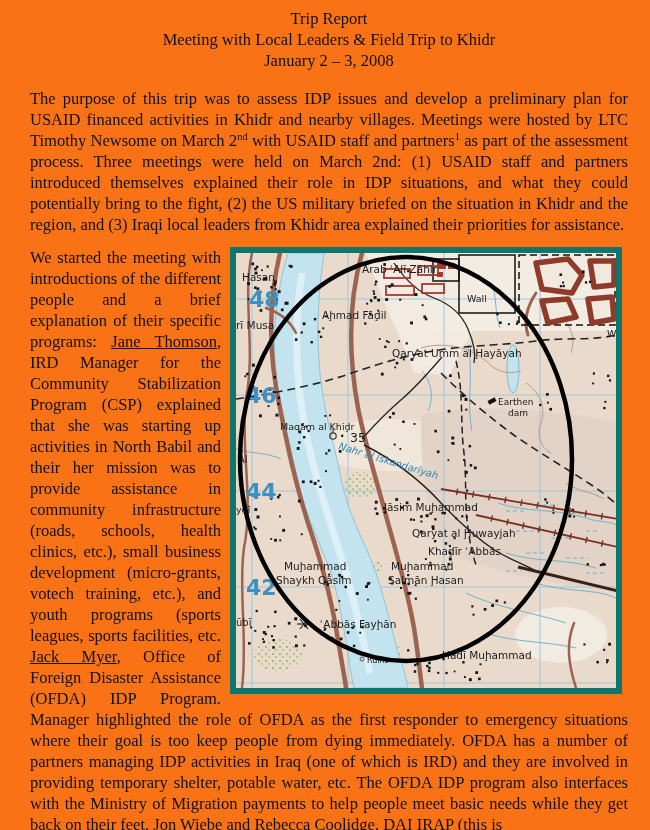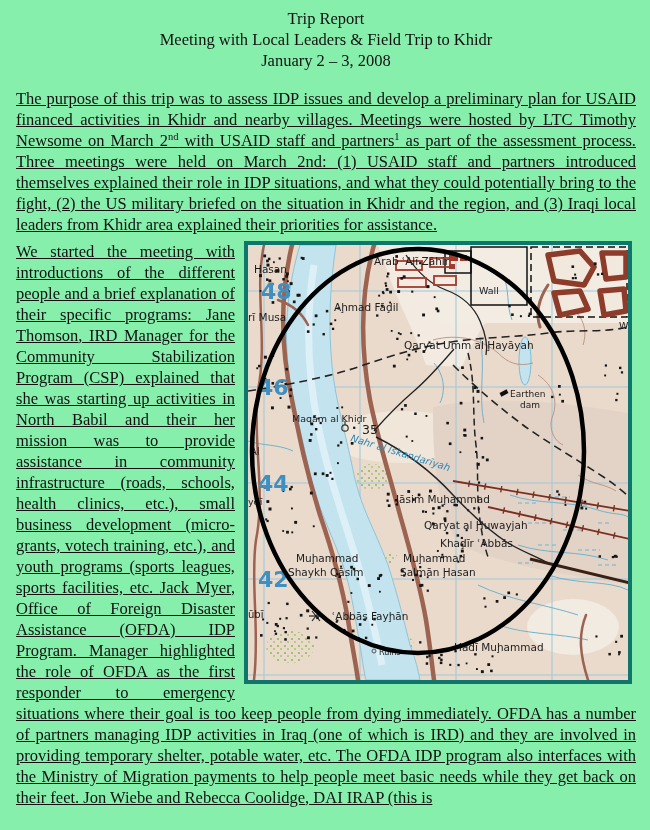--- a/index.html
+++ b/index.html
@@ -1,40 +1,40 @@
 <!DOCTYPE html>
 <html><head>
 <meta charset="utf-8">
 <style>
   html,body{margin:0;padding:0;background:#fff;}
   .page{
     position:relative;
     width:650px;height:830px;
     box-sizing:border-box;
-    padding:8px 10px 0 12px;
+    padding:8px 10px 0 18px;
     overflow:hidden;
-    background:#86efac;
+    background:#f97316;
     font-family:"Liberation Serif", serif;
     color:#111;
   }
   .title-block{ text-align:center; font-size:16.5px; line-height:21px; }
   .title-line{ display:block; }
   p.body-para{
-    margin:4px; text-align:justify;
-    font-size:16.5px; line-height:21px;text-decoration:underline;
+    margin:12px; text-align:justify;
+    font-size:16.5px; line-height:21px;
   }
   p.para1{ margin-top:17px; }
   .para2-wrap{ margin-top:6px; }
   sup.fn{ font-size:10.5px; line-height:0; vertical-align:super; }
   .uname{ text-decoration:underline; }
   .map-figure{
     float:right;
     width:380px;height:435px;
-    border:4px solid #0f766e;
-    margin:0 8px 6px 9px;
+    border:6px solid #0f766e;
+    margin:0 18px 6px 9px;
     background:#eadacc;
   }
   .map-figure svg{ display:block; }
   .maplbl{ font-family:"DejaVu Sans", sans-serif; fill:#1c1c1c; }
   .gridnum{ font-family:"DejaVu Sans", sans-serif; font-weight:bold; fill:#3f8fc0; }
   .riverlbl{ font-family:"DejaVu Sans", sans-serif; font-style:italic; fill:#3187b5; }
 </style>
 </head>
 <body>
 

